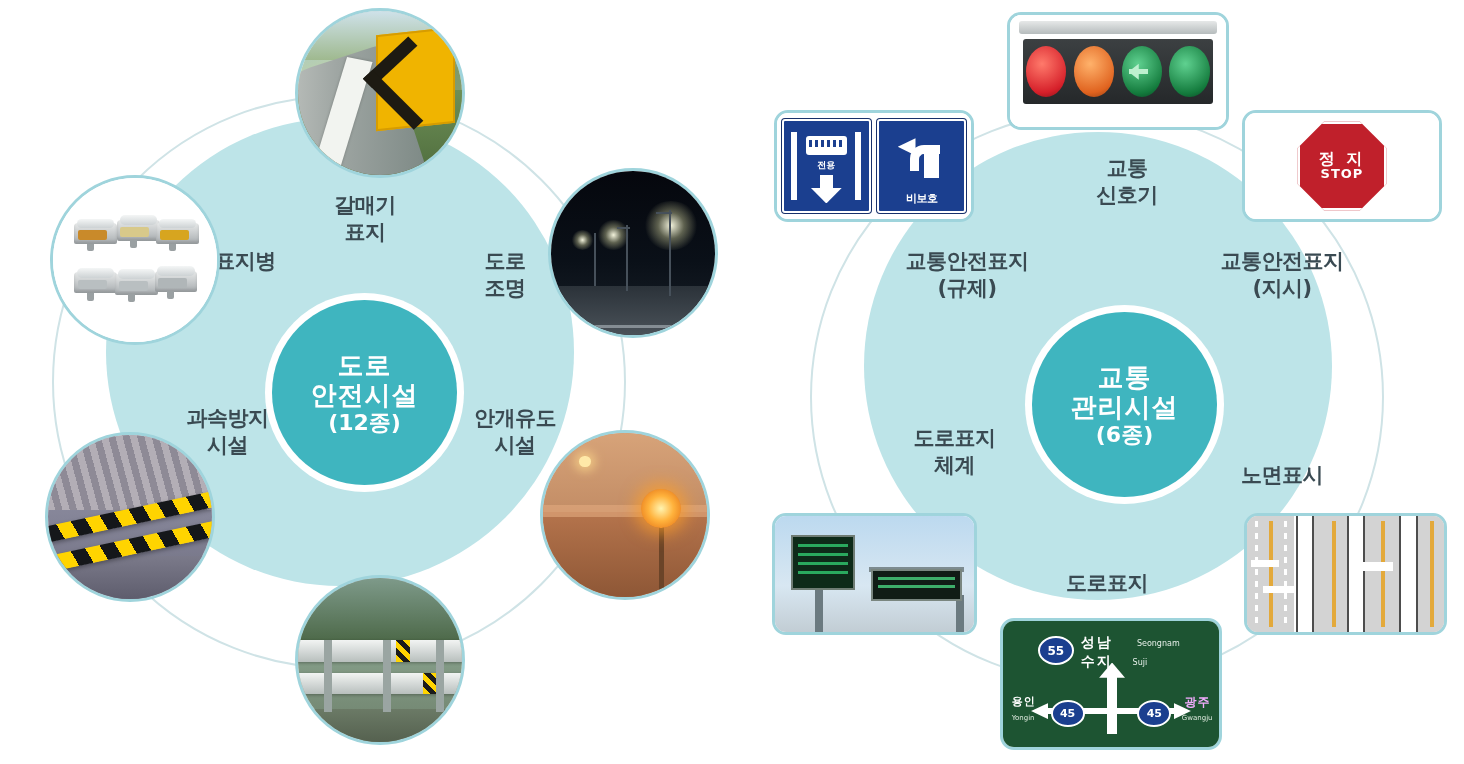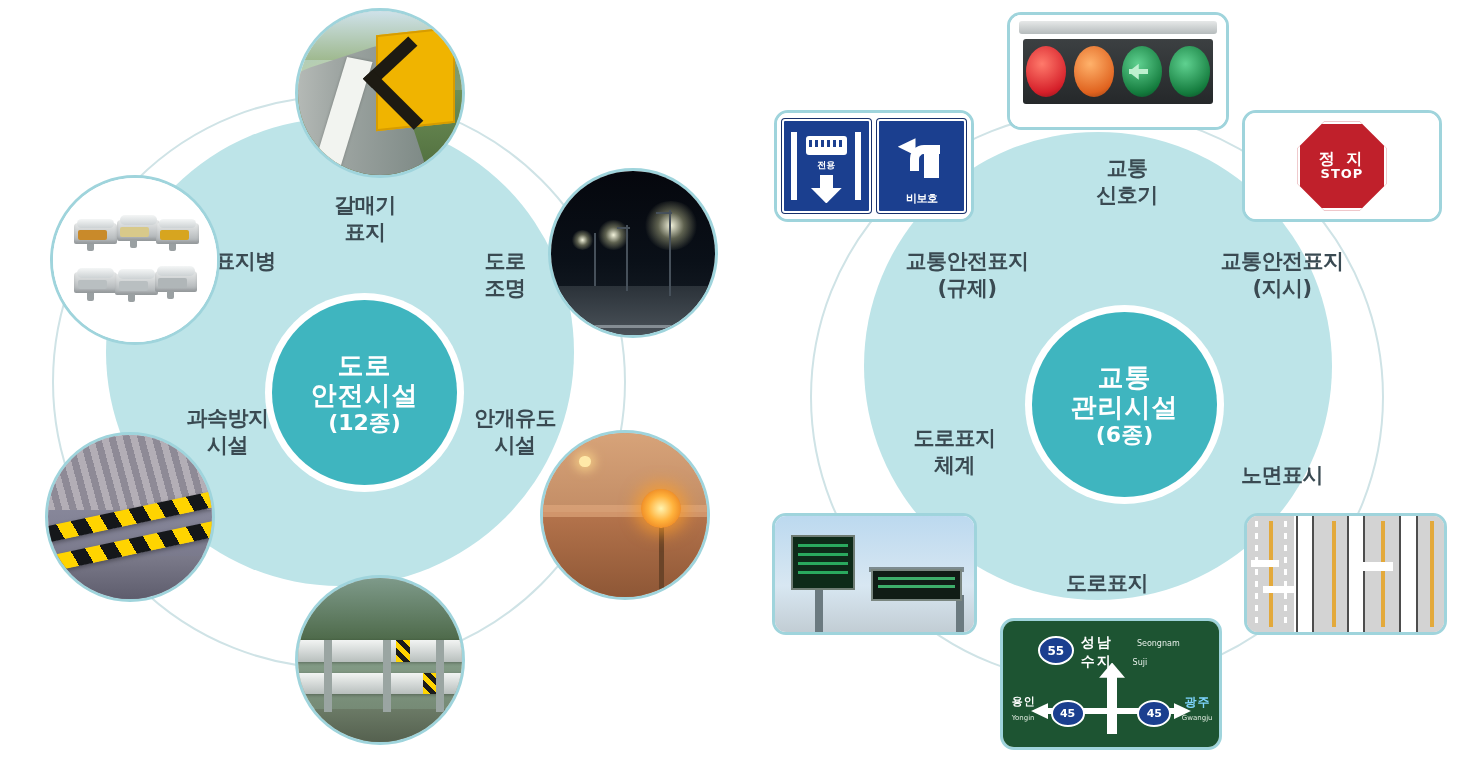--- a/index.html
+++ b/index.html
@@ -254,21 +254,21 @@
   .bd-right{position:absolute;right:13%;top:65%;width:8%;height:13%;background:#ffffff;
       clip-path:polygon(100% 50%,0 0,0 100%);}
   .bd-shieldL{position:absolute;left:22%;top:63%;width:14%;height:18%;border-radius:50%;
       background:#1b3f8f;border:2px solid #ffffff;display:flex;align-items:center;justify-content:center;
       color:#fff;font-size:11px;font-weight:bold;}
   .bd-shieldR{position:absolute;right:22%;top:63%;width:14%;height:18%;border-radius:50%;
       background:#1b3f8f;border:2px solid #ffffff;display:flex;align-items:center;justify-content:center;
       color:#fff;font-size:11px;font-weight:bold;}
   .bd-krL{position:absolute;left:4%;top:58%;color:#fff;font-size:11px;font-weight:bold;letter-spacing:1px;}
   .bd-enL{position:absolute;left:4%;top:74%;color:#dfeadf;font-size:7px;}
-  .bd-krR{position:absolute;right:4%;top:58%;color:#7dd3fc;font-size:12px;font-weight:bold;letter-spacing:1px;}
+  .bd-krR{position:absolute;right:4%;top:58%;color:#f0abfc;font-size:12px;font-weight:bold;letter-spacing:1px;}
   .bd-enR{position:absolute;right:3%;top:74%;color:#dfeadf;font-size:7px;}
 </style>
 </head>
 <body>
 
 <div class="diagram left">
 
   <div class="outer-ring" style="left:52px;top:95px;width:570px;height:570px;"></div>
 
   <div class="main-disc" style="left:106px;top:118px;width:468px;height:468px;"></div>

